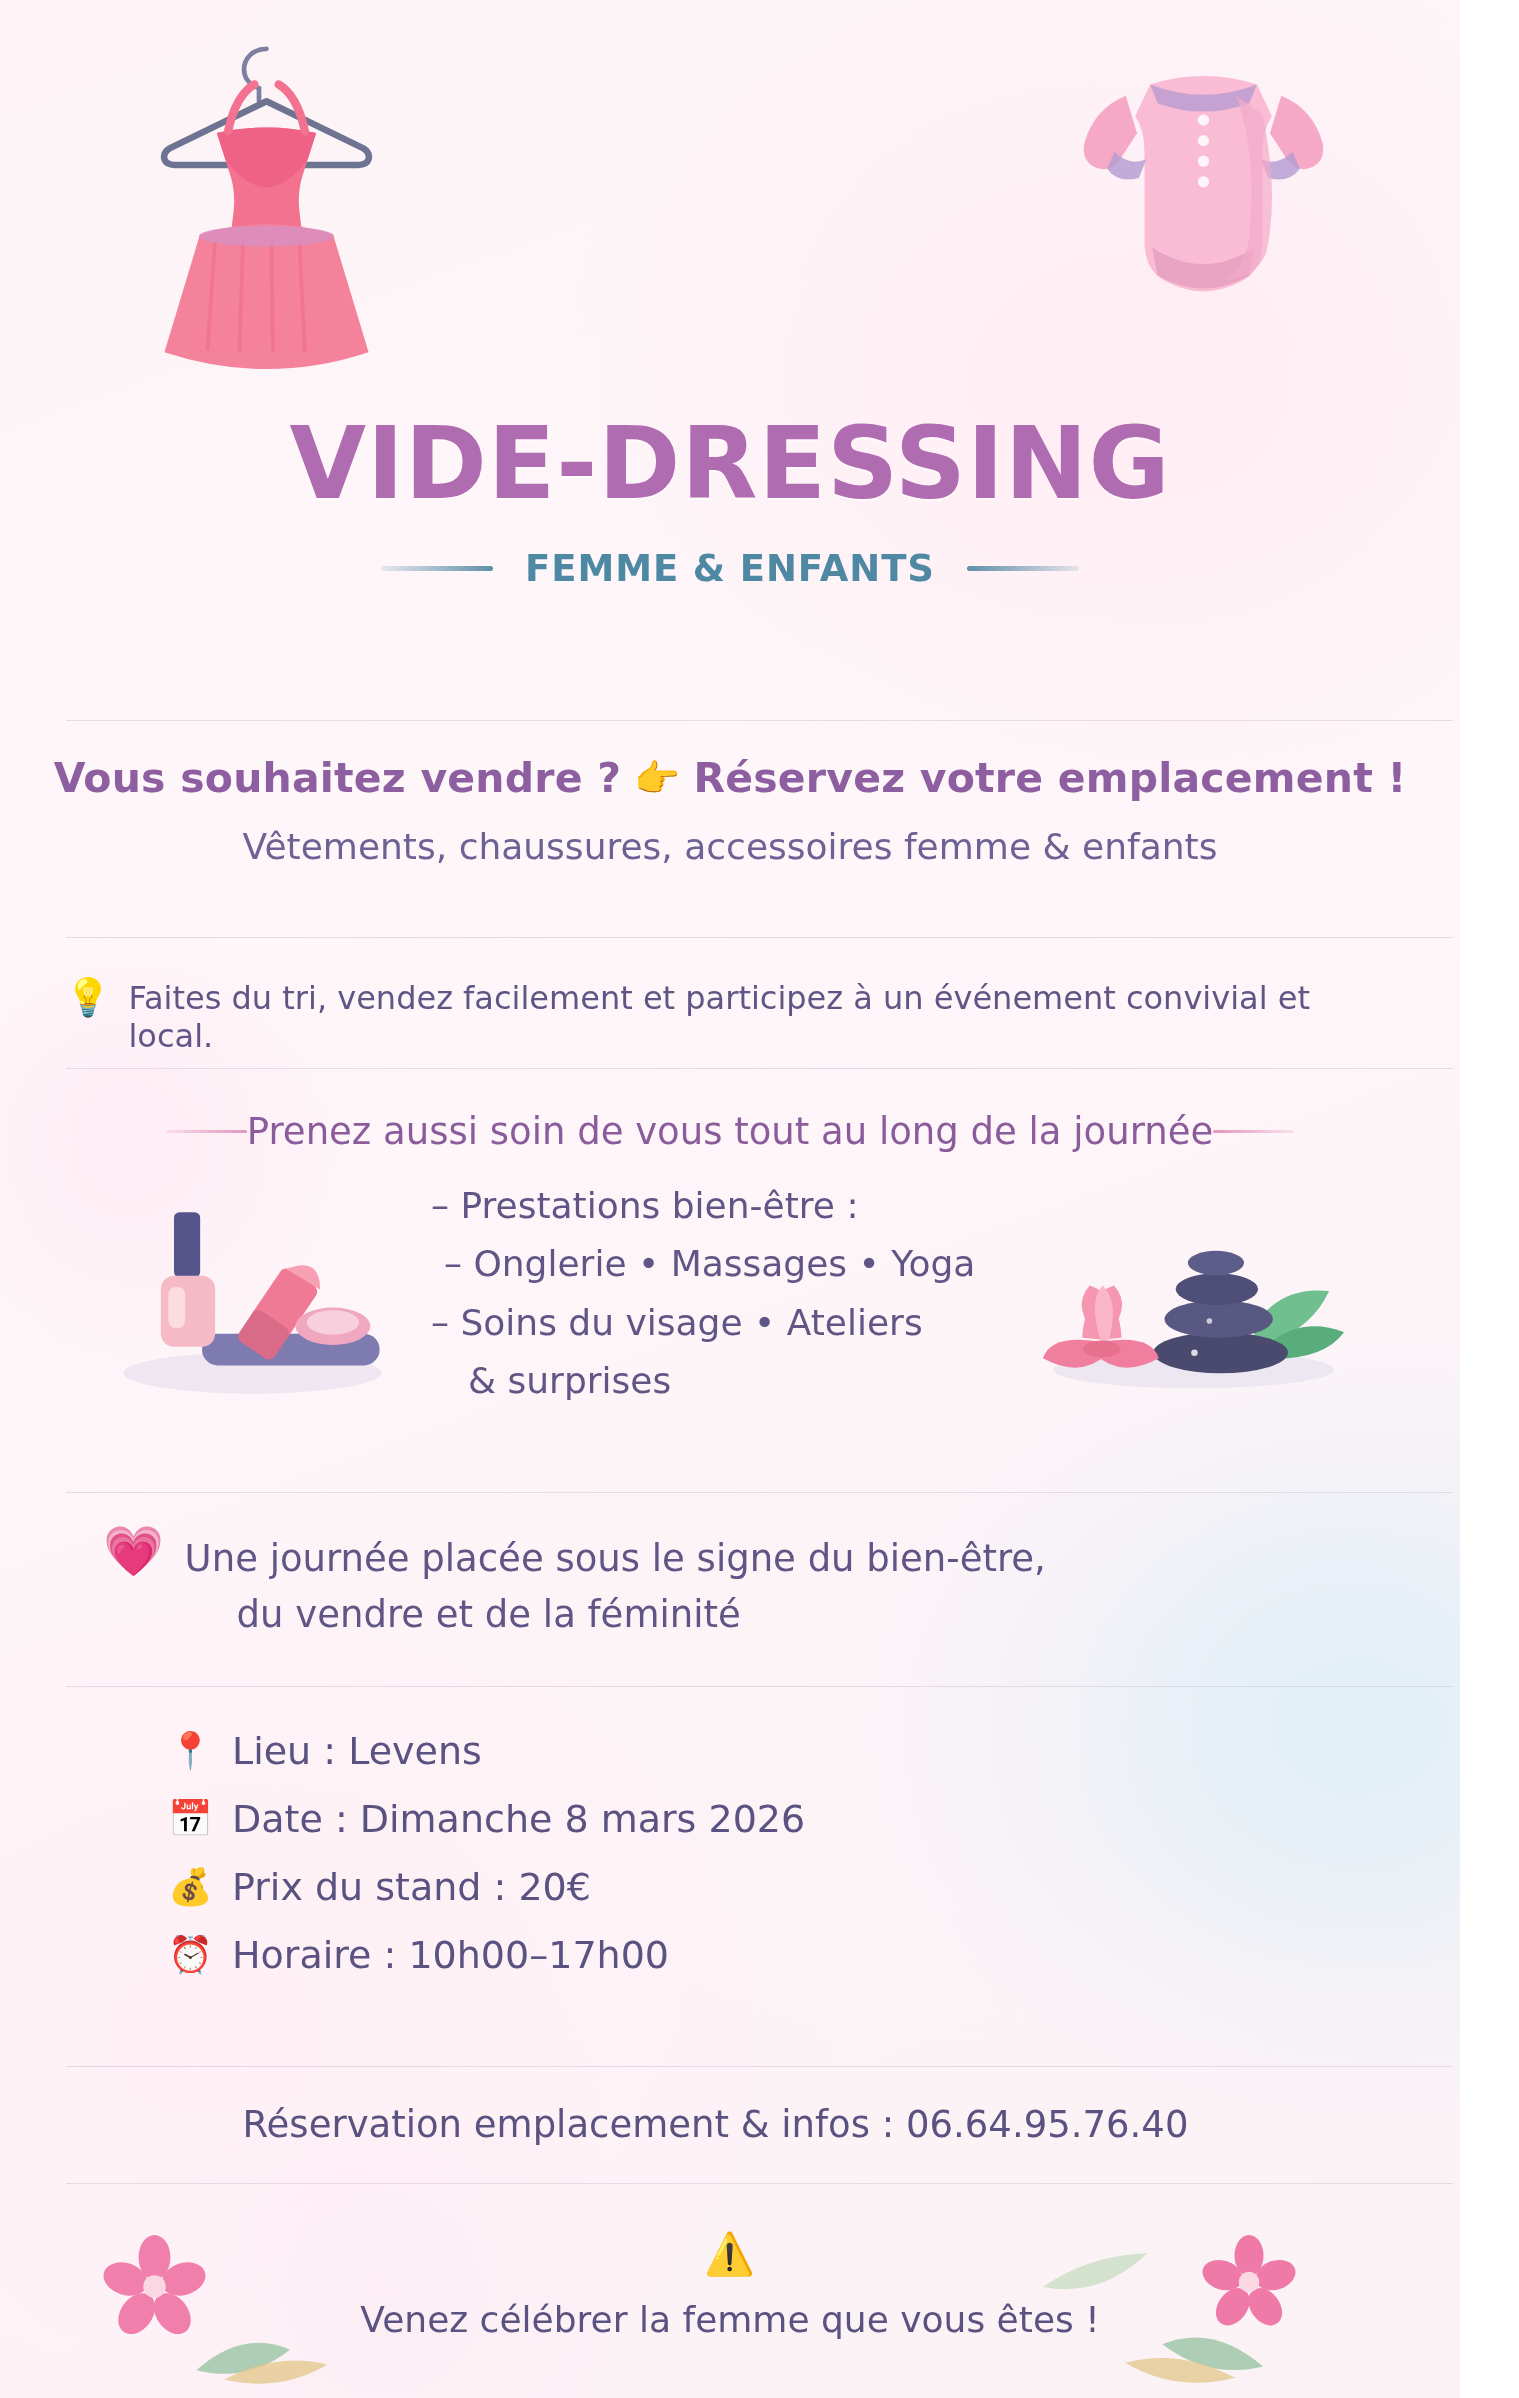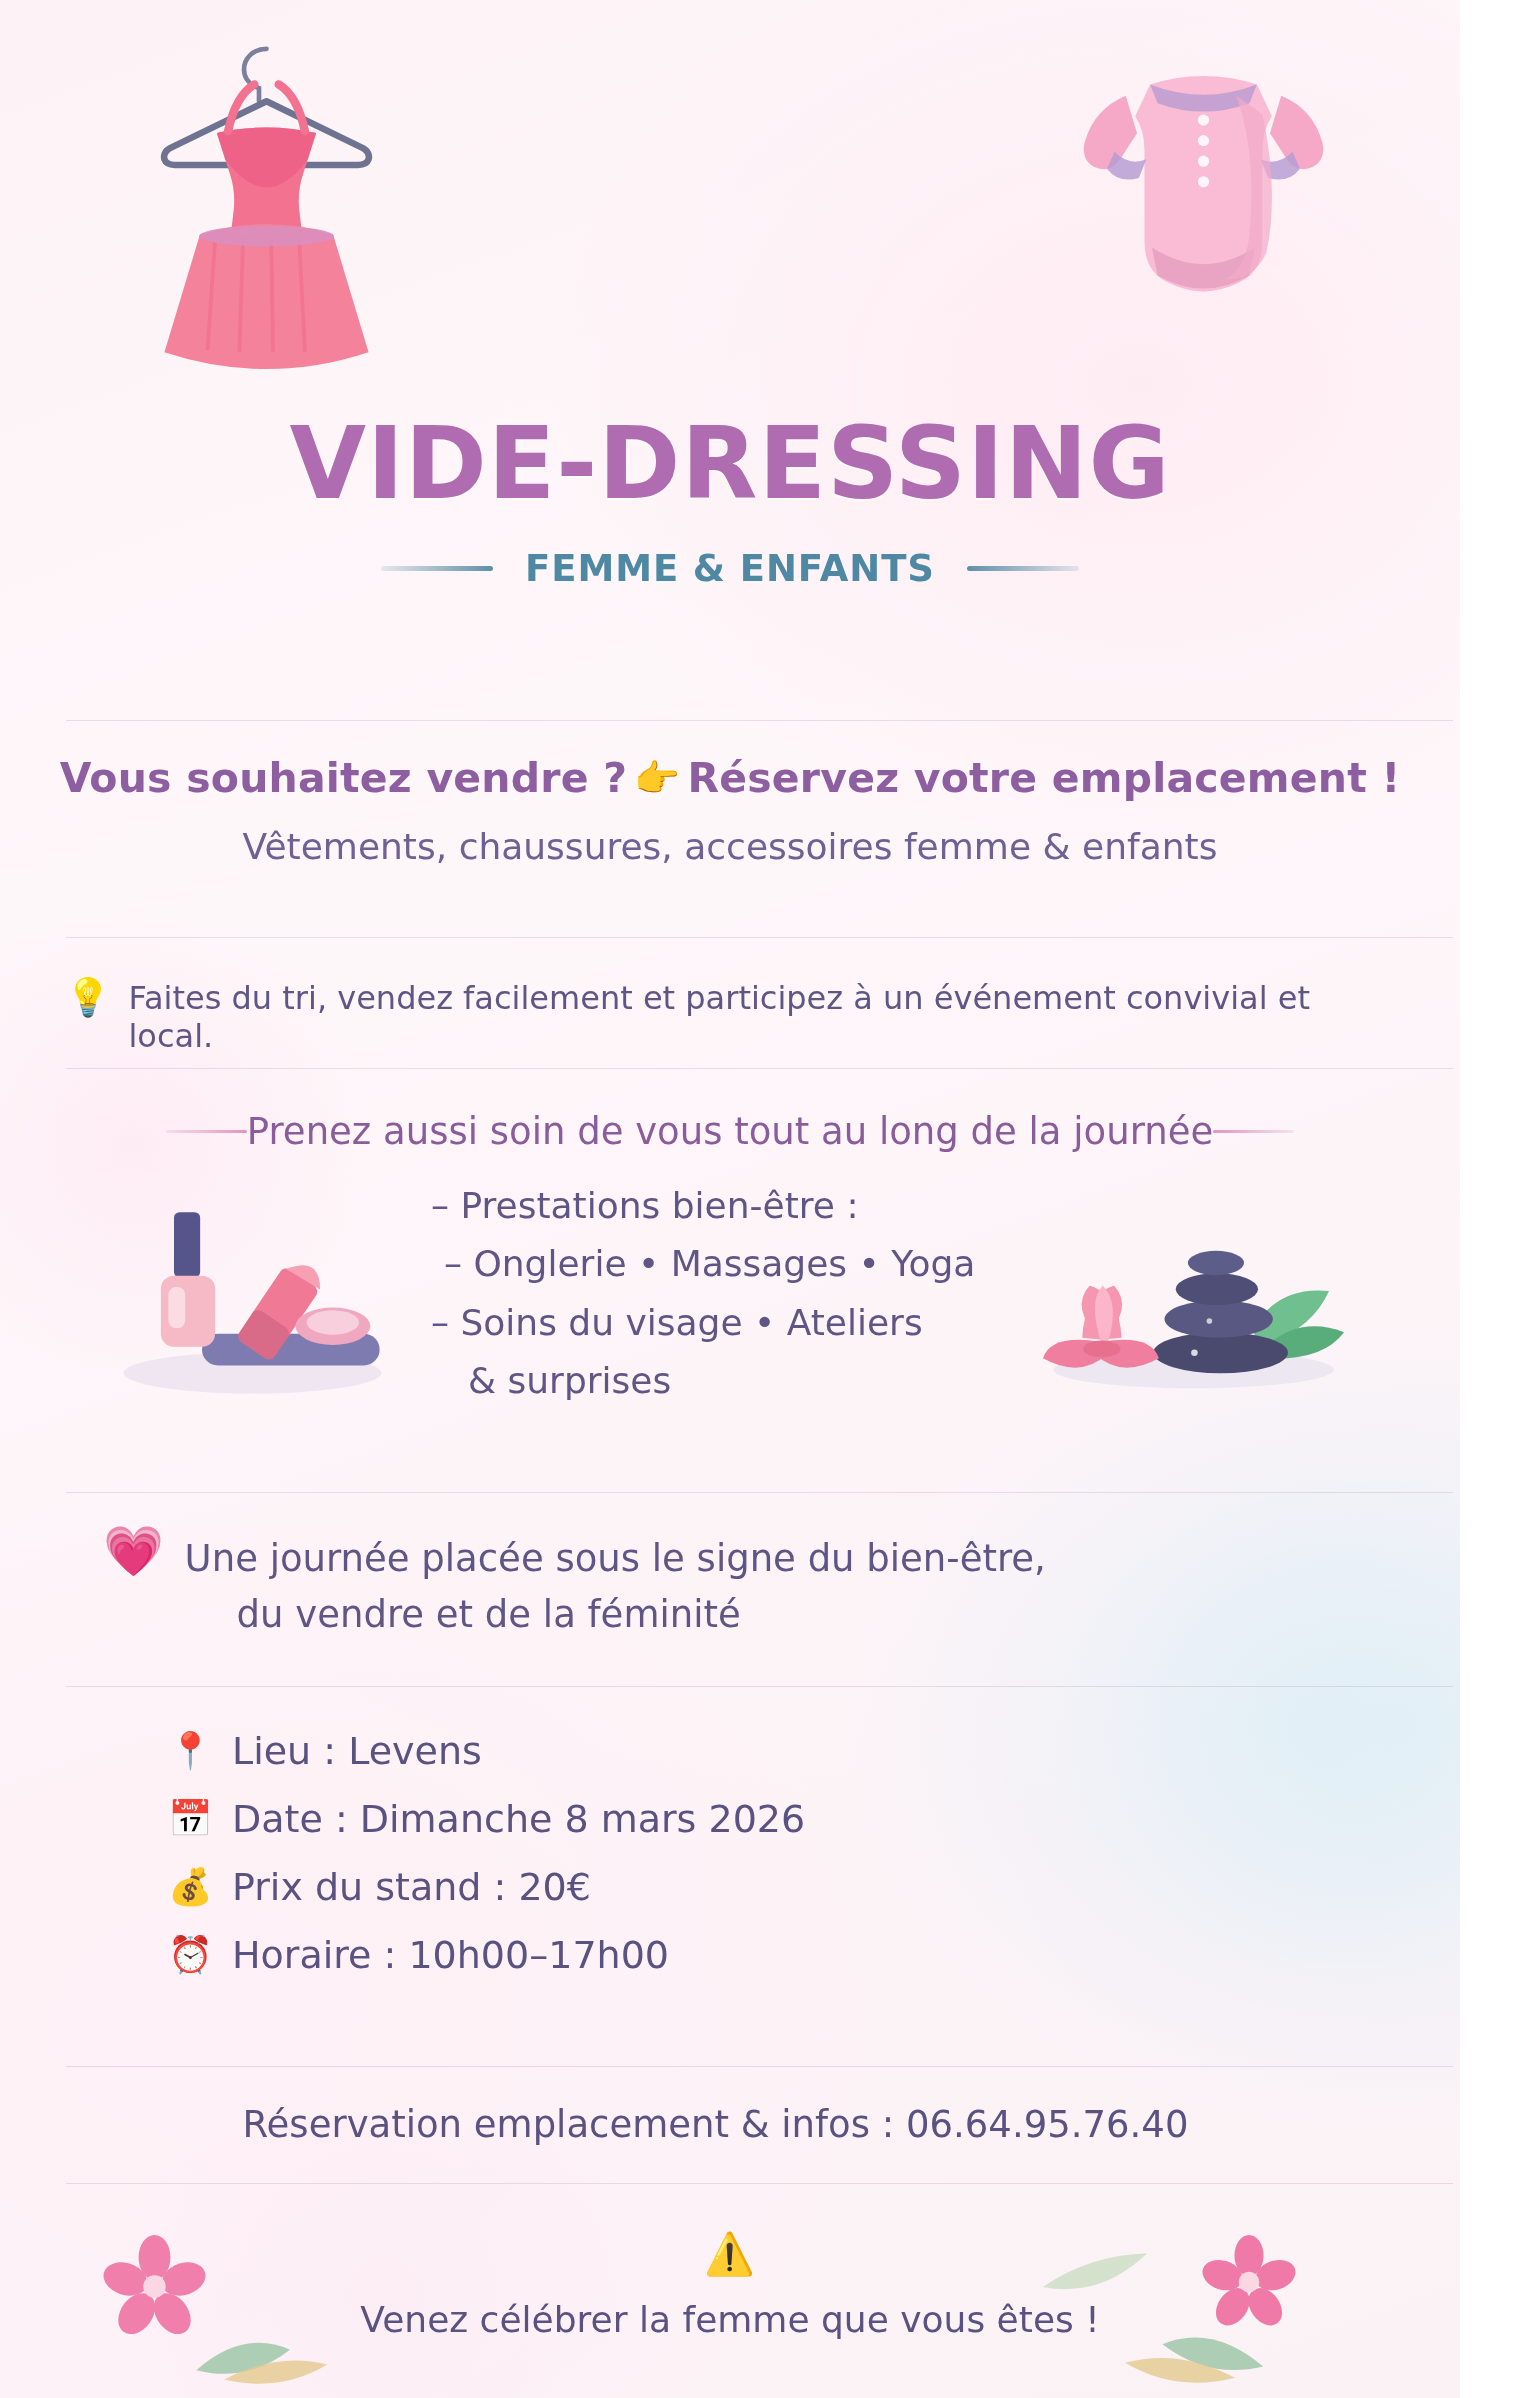--- a/index.html
+++ b/index.html
@@ -105,21 +105,21 @@
 
   .sell-line {
     text-align: center;
     font-size: 41px;
     font-weight: 600;
     color: #8e5fa0;
     letter-spacing: 0.2px;
     display: flex;
     align-items: center;
     justify-content: center;
-    gap: 7px;
+    gap: 13px;
     white-space: nowrap;
   }
   .sell-line .part2 { color: #8e5fa0; }
   .sell-sub {
     text-align: center;
     font-size: 36px;
     color: #6e6193;
     margin-top: 24px;
   }
 

